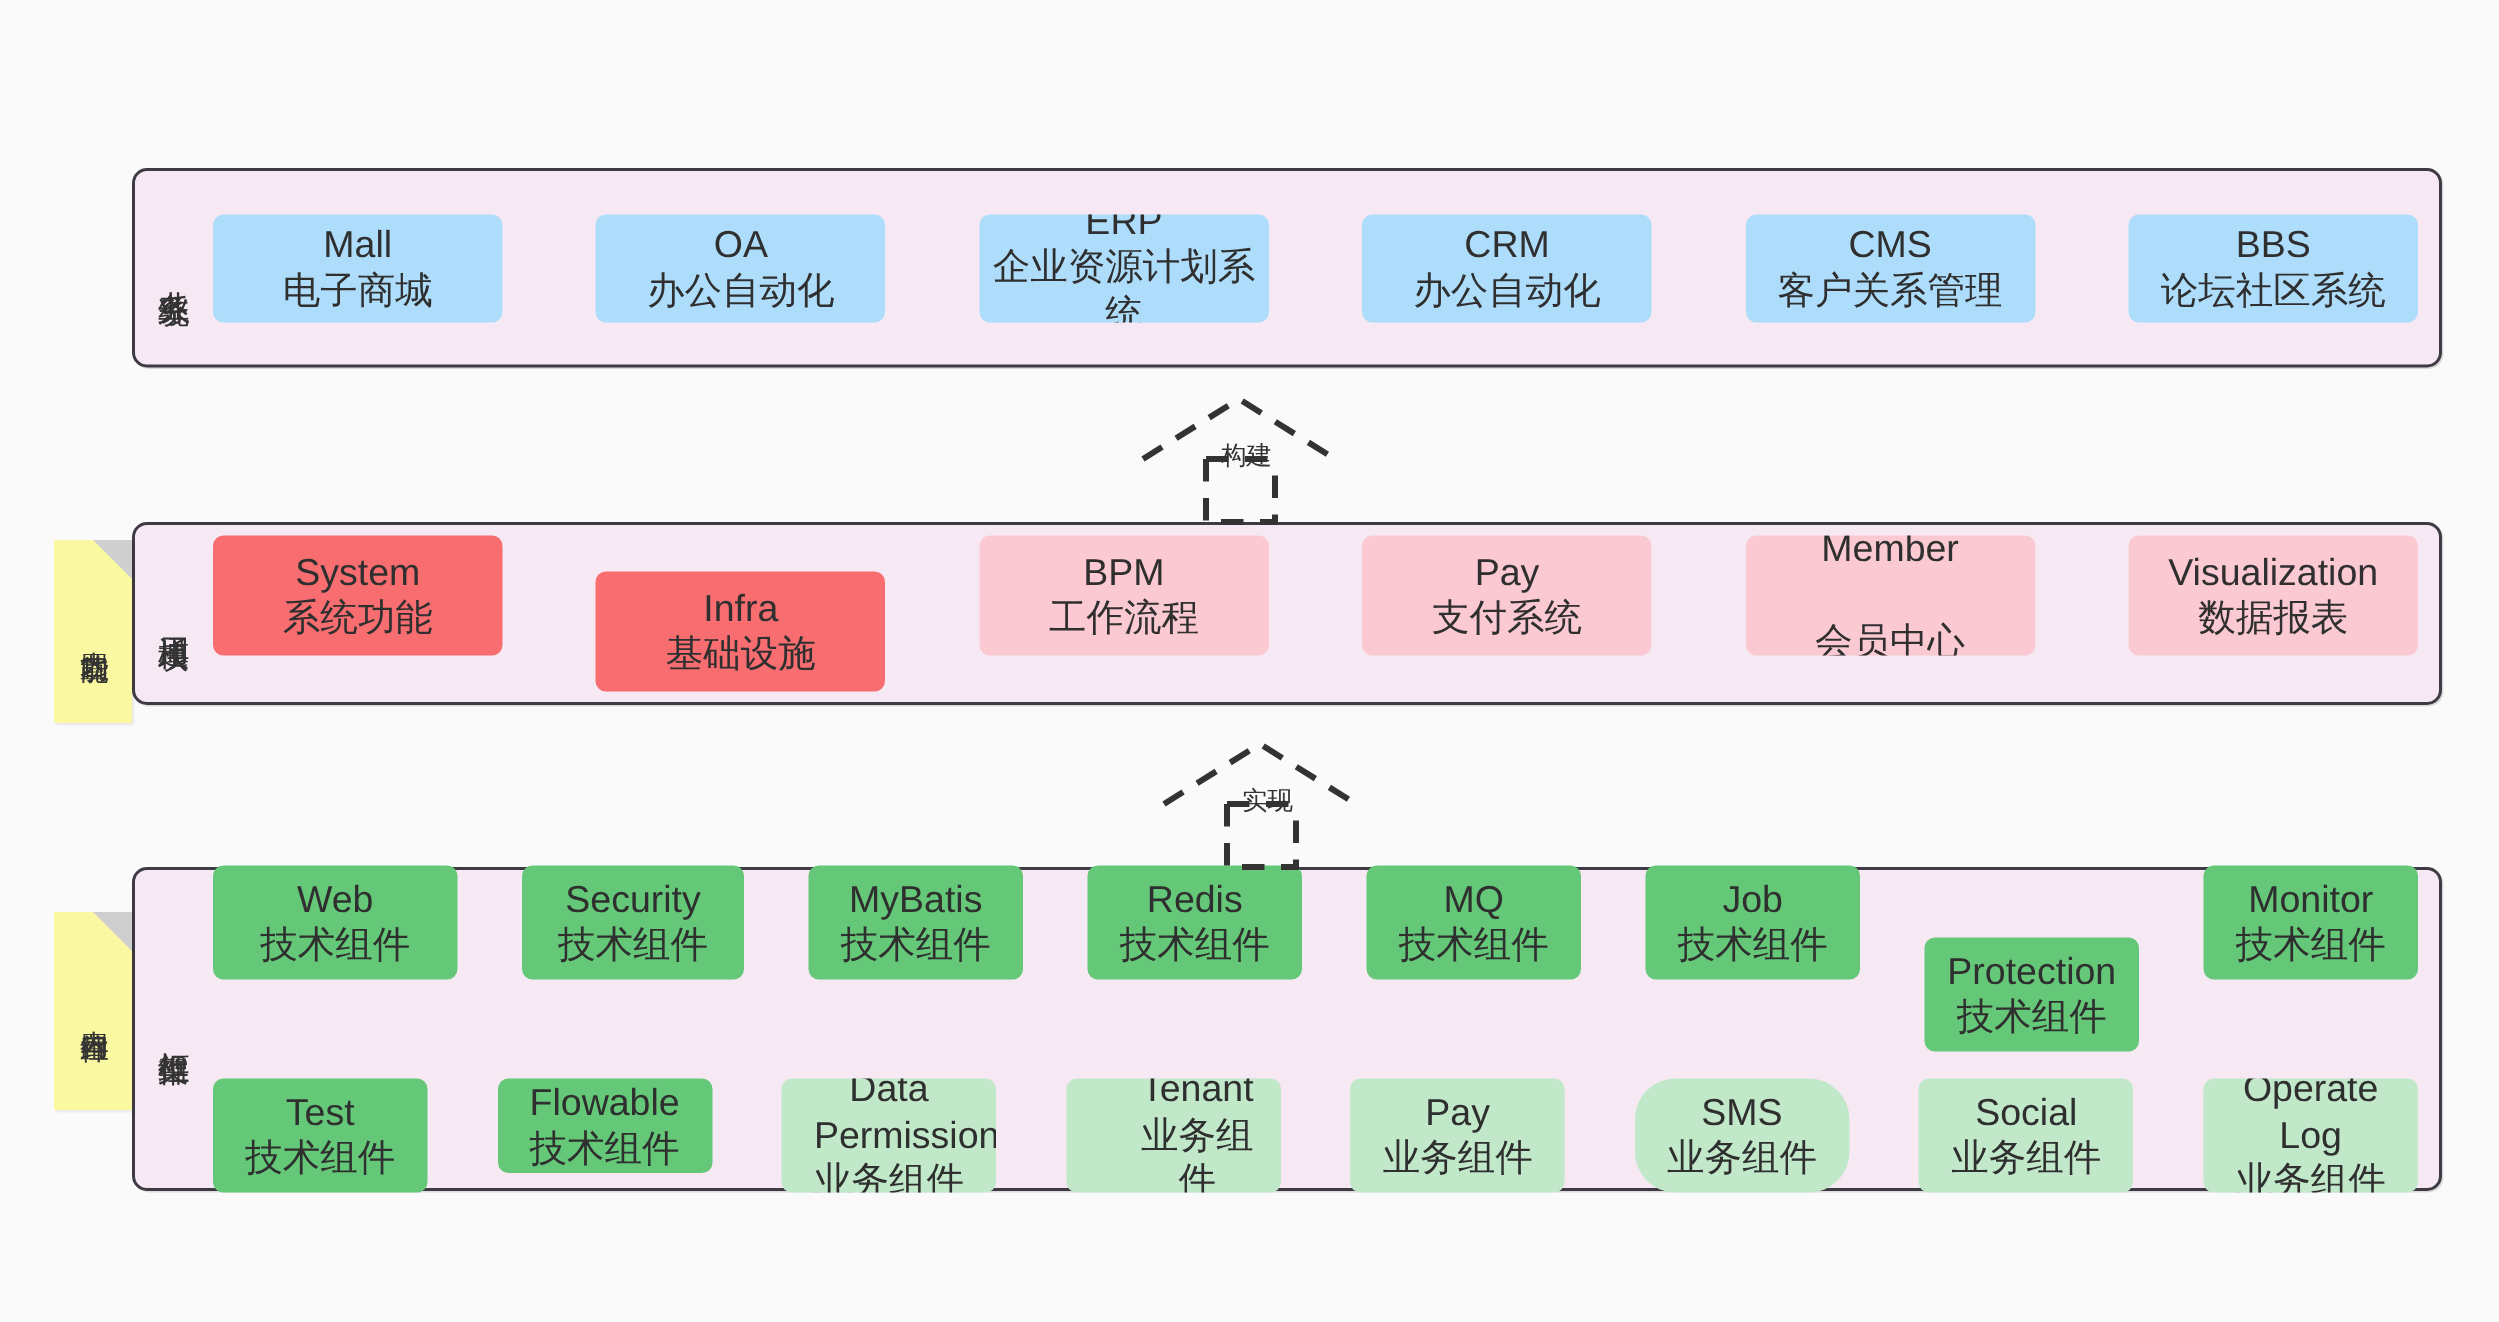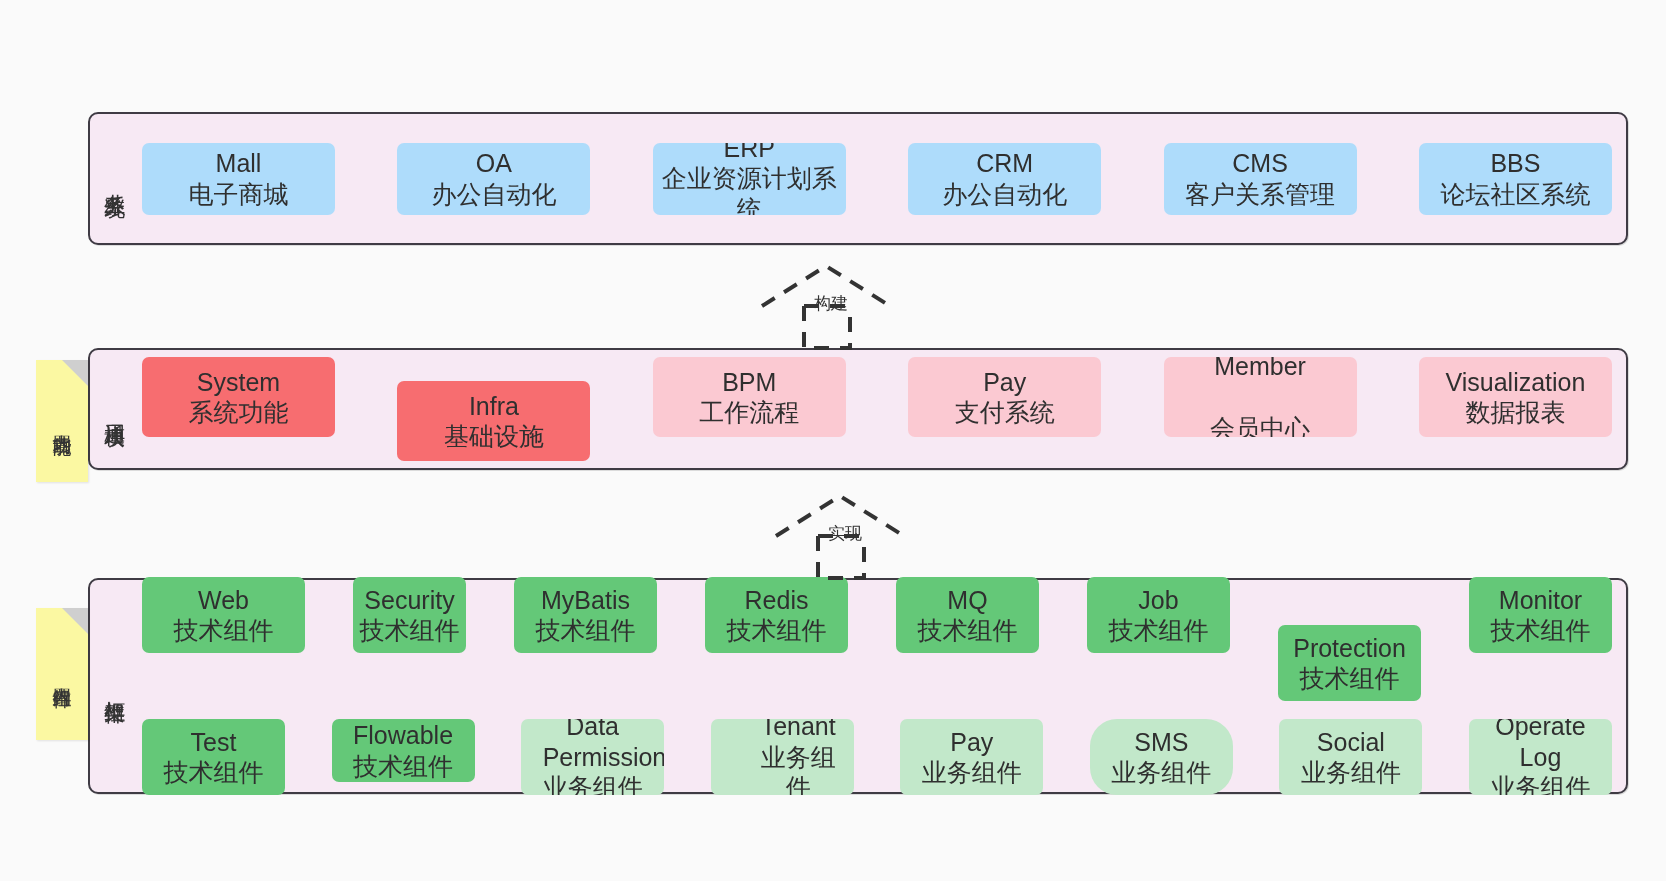--- a/index.html
+++ b/index.html
@@ -228,21 +228,21 @@
 
   <div class="layer" id="layer-framework" style="left:88px; top:578px; width:1540px; height:216px;">
     <div class="layer-title">框架组件</div>
     <div class="layer-body">
 
       <div class="row">
         <div class="node green" style="width:163px;height:76px;justify-content:center;">
           <span class="en">Web</span>
           <span class="cn">技术组件</span>
         </div>
-        <div class="node green" style="width:113px;height:76px;">
+        <div class="node green" style="width:148px;height:76px;">
           <span class="en">Security</span>
           <span class="cn">技术组件</span>
         </div>
         <div class="node green" style="width:143px;height:76px;">
           <span class="en">MyBatis</span>
           <span class="cn">技术组件</span>
         </div>
         <div class="node green" style="width:143px;height:76px;">
           <span class="en">Redis</span>
           <span class="cn">技术组件</span>

